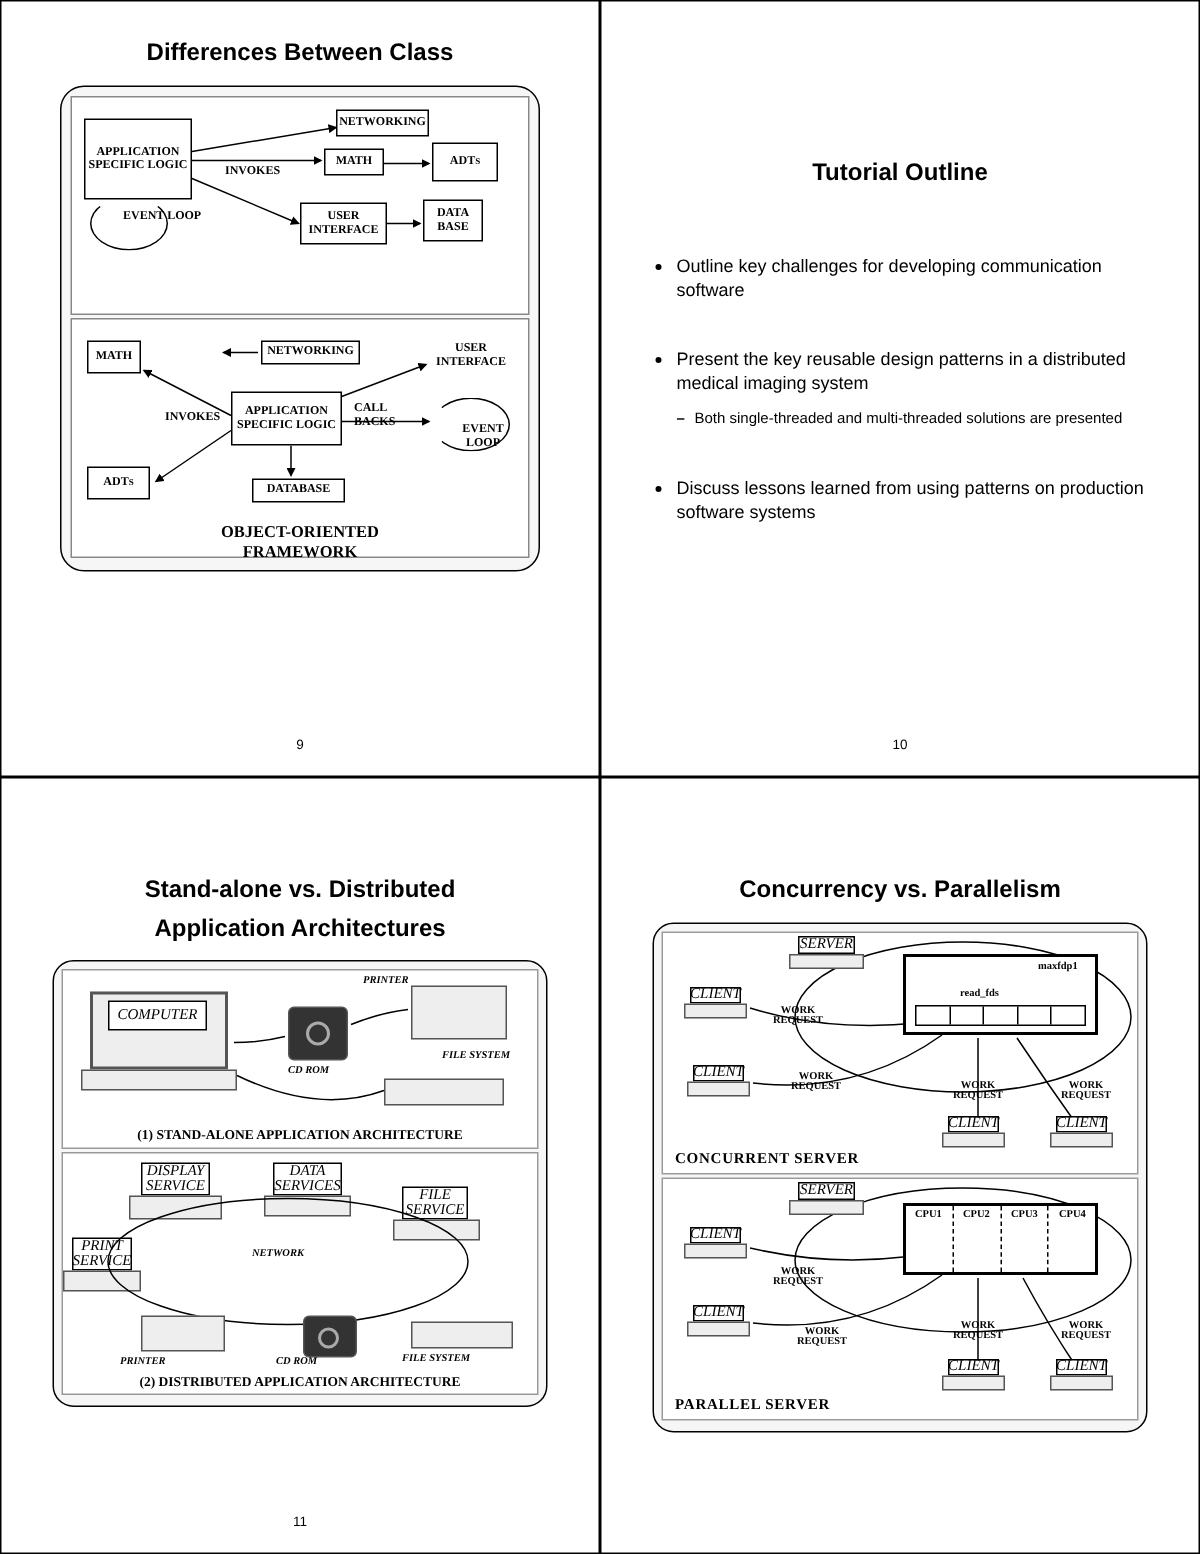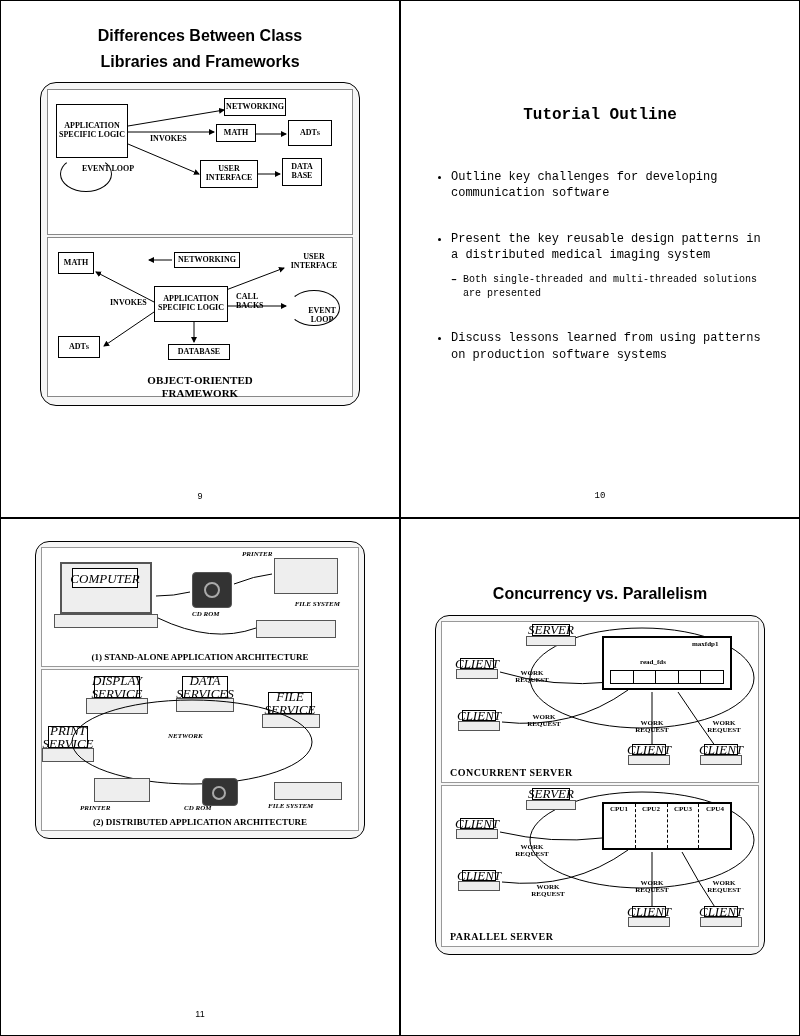--- a/index.html
+++ b/index.html
@@ -16,21 +16,21 @@
     position: relative;
   }
   .quad {
     position: absolute;
     width: 400px;
     height: 518px;
     border: 0.5px solid #000;
     padding: 22px 20px 12px 20px;
   }
   .q1 { left: 0; top: 0; }
-  .q2 { left: 400px; top: 0; font-family: Liberation Mono, monospace; }
+  .q2 { left: 400px; top: 0; }
   .q3 { left: 0; top: 518px; }
   .q4 { left: 400px; top: 518px; }
   .slide-title {
     font-weight: bold;
     font-size: 16px;
     text-align: center;
     line-height: 1.6;
     margin-bottom: 8px;
   }
   .page-num {
@@ -111,41 +111,40 @@
     font-family: "Times New Roman", serif;
     font-weight: bold;
     font-size: 9px;
     text-align: center;
   }
   .mini { font-family: "Times New Roman", serif; font-size: 7px; font-weight: bold; position: absolute; }
   .comp {
     position: absolute; border: 1px solid #555; background: #eee;
   }
   svg.arrows { position:absolute; left:0; top:0; pointer-events:none; }
-  .svbox { position:absolute; border:1px solid #000; background:#fff; font-size:13px; font-family:"Times New Roman",serif; font-style:italic; text-align:center; display:flex; align-items:center; justify-content:center; line-height:1; padding:1px;}
+  .svbox { position:absolute; border:1px solid #000; background:#fff; font-size:10px; font-family:"Times New Roman",serif; font-style:italic; text-align:center; display:flex; align-items:center; justify-content:center; line-height:1; padding:1px;}
   .caplabel {
     font-family:"Times New Roman",serif;
     font-weight:bold;
     font-size:10px;
     position:absolute;
     left:8px;
     bottom:4px;
     letter-spacing:0.5px;
   }
   .loop { position:absolute; border:1.5px solid #000; border-radius:50%; }
 </style>
 </head>
 <body>
 
 <div class="page">
 
 <div class="quad q1">
   <div class="slide-title">
     <span>Differences Between Class</span><br>
-    <span>Libraries and Frameworks</span>
   </div>
   <div class="panel">
 
     <div class="subpanel" style="height:146px;">
       <div class="diag" style="height:116px;">
         <svg class="arrows" width="306" height="116">
           <defs>
                 <marker id="ah9" markerWidth="6" markerHeight="6" refX="5" refY="3" orient="auto">
                   <path d="M0,0 L6,3 L0,6 Z" fill="#000"></path>
                 </marker>
@@ -215,20 +214,24 @@
       <ul class="sub">
         <li>Both single-threaded and multi-threaded solutions are presented</li>
       </ul>
     </li>
     <li>Discuss lessons learned from using patterns on production software systems</li>
   </ul>
   <div class="page-num">10</div>
 </div>
 
 <div class="quad q3">
+  <div class="slide-title" style="margin-top:40px;">
+    <span>Stand-alone vs. Distributed</span><br>
+    <span>Application Architectures</span>
+  </div>
   <div class="panel2">
 
     <div class="subpanel2" style="height:120px;">
       <div class="mini" style="left:200px; top:2px; font-style:italic;">PRINTER</div>
 
       <div class="comp" style="left:18px; top:14px; width:92px; height:52px; border-width:2px;"></div>
       <div class="svbox" style="left:30px; top:20px; width:66px; height:20px;">COMPUTER</div>
       <div class="comp" style="left:12px; top:66px; width:104px; height:14px;"></div>
 
       <div class="comp" style="left:150px; top:24px; width:40px; height:36px; background:#333; border-radius:4px;"></div>

